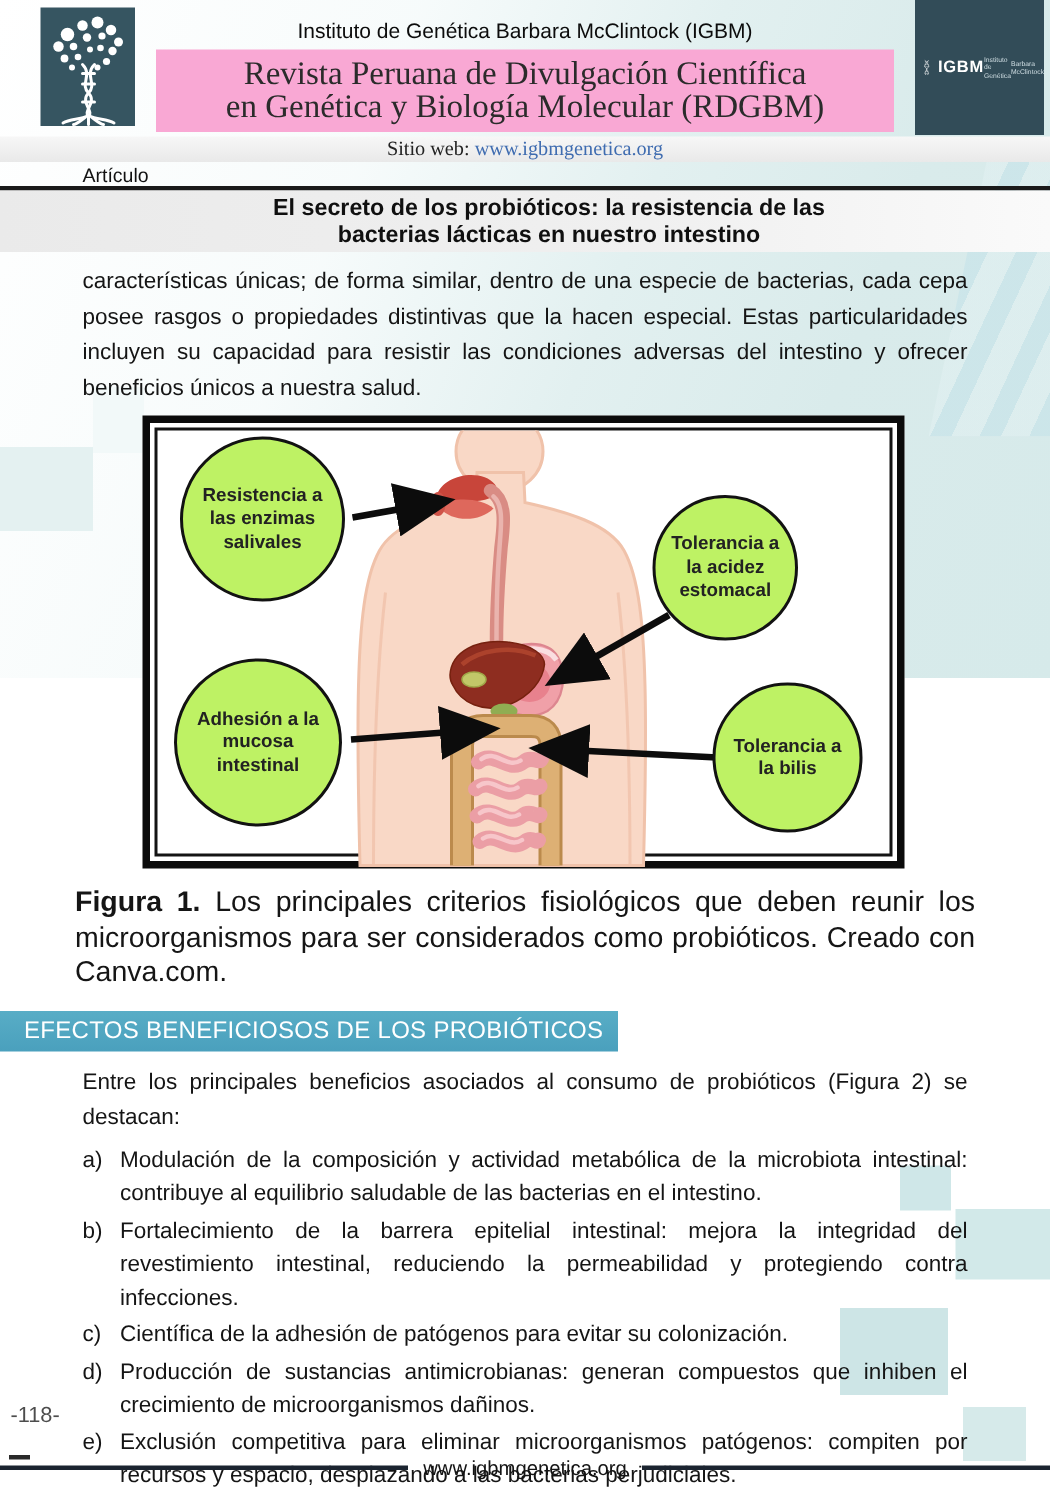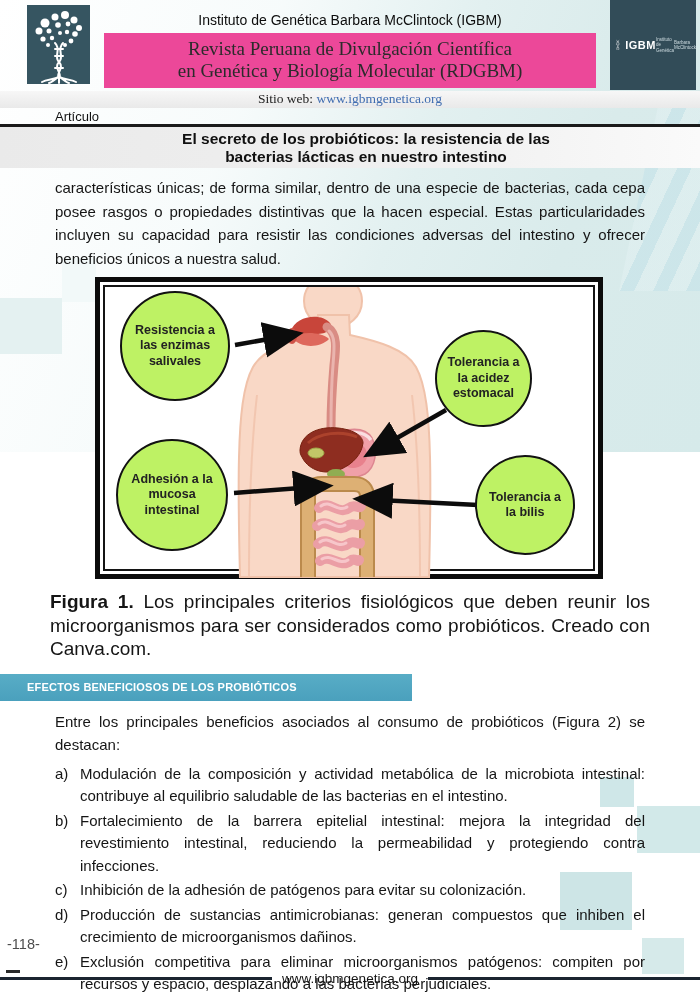--- a/index.html
+++ b/index.html
@@ -34,22 +34,22 @@
   .sq-b4 { left:642px; top:938px; width:42px; height:36px; background:#d6eaea; }
   
   .header { position:relative; z-index:3; }
   .logo-left { position:absolute; left:27px; top:5px; width:63px; height:79px; background:#365561; }
   .logo-right { position:absolute; left:610px; top:0; width:86px; height:90px; background:#324c58;
     display:flex; flex-direction:row; align-items:center; justify-content:flex-start; }
   .logo-right .acr { color:#fff; font-weight:bold; font-size:11px; letter-spacing:.5px; line-height:10px; }
   .logo-right .sub { color:#cfdde2; font-size:4.5px; line-height:5.5px; }
   .institute-line { text-align:center; padding-top:12px; font-size:14px; color:#0c0c0c; }
   .journal-box {
-    width:492px; margin:5px auto 0; background:#ec4899; padding:5px 18px 6px;
-    text-align:center; font-family:"Liberation Serif", serif; font-size:19px;
+    width:492px; margin:5px auto 0; background:#f9a8d4; padding:5px 18px 6px;
+    text-align:center; font-family:"Liberation Serif", serif; font-size:22px;
     line-height:22px; color:#2b2b2b;
   }
   .site-band {
     margin-top:3px; height:17px; background:linear-gradient(#f7f7f7,#e9e9e9);
     text-align:center; font-family:"Liberation Serif", serif; font-size:13.5px; line-height:16px; color:#222;
   }
   .site-band a { color:#3f6cb0; text-decoration:none; }
   .kicker { margin:1px 0 0 55px; font-size:13px; color:#111; line-height:15px; }
   .dark-rule { height:3px; background:#1a1a1a; }
   .title-band {
@@ -78,22 +78,22 @@
   .c1 { left:20px;  top:9px;   width:110px; height:110px; }
   .c2 { left:335px; top:48px;  width:97px;  height:97px; }
   .c3 { left:16px;  top:157px; width:112px; height:112px; }
   .c4 { left:375px; top:173px; width:100px; height:100px; }
   .caption { margin:11px 50px 0; font-size:19px; line-height:23.5px; text-align:justify; color:#151515; }
   .caption b { font-weight:bold; }
   
   .section-bar {
     margin-top:13px; width:412px; height:27px;
     background:linear-gradient(#58adc6,#4aa0bd);
-    color:#fff; font-weight:bold; font-size:11px; line-height:27px;
-    padding-left:27px; letter-spacing:.2px;
+    color:#fff; font-weight:normal; font-size:16px; line-height:27px;
+    padding-left:16px; letter-spacing:.2px;
   }
   .lead { margin:9px 55px 0; font-size:15px; line-height:23px; text-align:justify; color:#151515; }
   .benefit-list { margin:7px 55px 0; }
   .benefit { display:flex; margin-bottom:2px; }
   .benefit .mk { width:25px; flex:none; font-size:15px; line-height:22.5px; color:#151515; }
   .benefit .tx { flex:1; font-size:15px; line-height:22.5px; text-align:justify; color:#151515; }
   
   .page-num { position:absolute; left:7px; top:936px; font-size:14.5px; color:#4d4d4d; z-index:4; }
   .page-num-dash { position:absolute; left:6px; top:970px; width:14px; height:2.5px; background:#2a2a2a; z-index:4; }
   .footer-rule {
@@ -267,21 +267,21 @@
       <div class="benefit">
         <span class="mk">a)</span>
         <span class="tx">Modulación de la composición y actividad metabólica de la microbiota intestinal: contribuye al equilibrio saludable de las bacterias en el intestino.</span>
       </div>
       <div class="benefit">
         <span class="mk">b)</span>
         <span class="tx">Fortalecimiento de la barrera epitelial intestinal: mejora la integridad del revestimiento intestinal, reduciendo la permeabilidad y protegiendo contra infecciones.</span>
       </div>
       <div class="benefit">
         <span class="mk">c)</span>
-        <span class="tx">Inhibición de la adhesión de patógenos para evitar su colonización.</span>
+        <span class="tx">Científica de la adhesión de patógenos para evitar su colonización.</span>
       </div>
       <div class="benefit">
         <span class="mk">d)</span>
         <span class="tx">Producción de sustancias antimicrobianas: generan compuestos que inhiben el crecimiento de microorganismos dañinos.</span>
       </div>
       <div class="benefit">
         <span class="mk">e)</span>
         <span class="tx">Exclusión competitiva para eliminar microorganismos patógenos: compiten por recursos y espacio, desplazando a las bacterias perjudiciales.</span>
       </div>
     </div>

